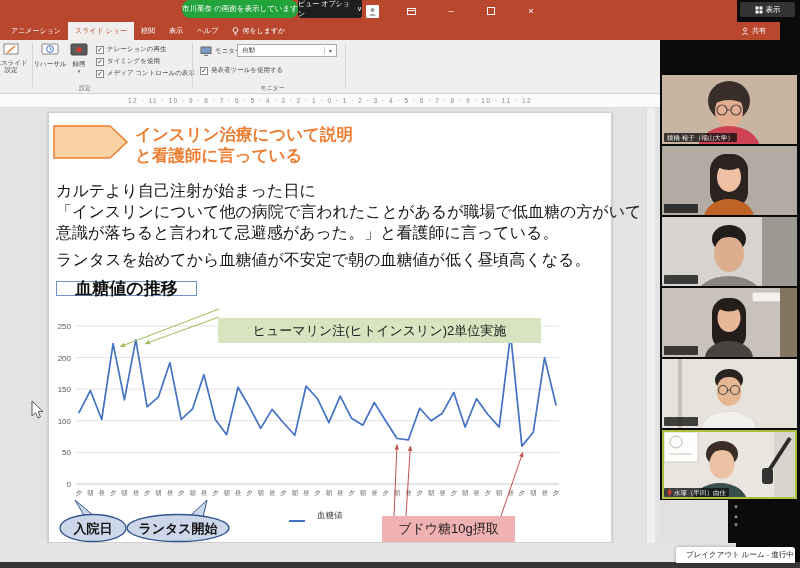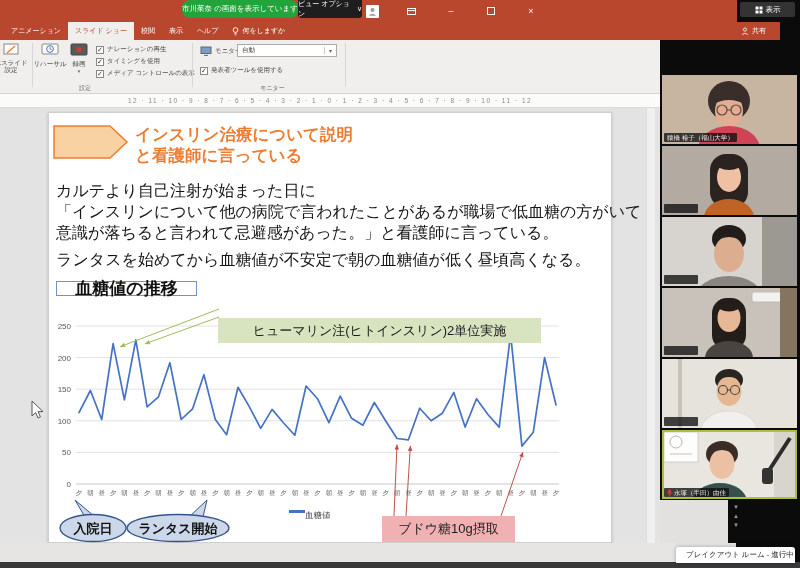--- a/index.html
+++ b/index.html
@@ -76,21 +76,21 @@
   .day9 span{position:absolute;left:0;top:0;width:62px;height:34px;display:flex;align-items:center;justify-content:center;
     font-size:20px;font-weight:600;color:#111;}
   .s-title{left:86px;width:470px;color:#ed7d31;font-size:16.5px;font-weight:600;line-height:21px;white-space:nowrap;}
   .s-body{left:7px;width:552px;color:#151515;font-size:16px;white-space:nowrap;}
   .chart-title-box{left:7px;top:168px;width:141px;height:15px;border:1.5px solid #6e93c8;background:#fff;
     display:flex;align-items:center;justify-content:center;font-size:17px;font-weight:600;color:#111;white-space:nowrap;}
   .green-note{left:169px;top:190px;width:323px;height:25px;background:#d8e3c0;display:flex;align-items:center;
     justify-content:center;font-size:13px;color:#1c1c1c;white-space:nowrap;margin-top:15px;}
   .pink-note{left:333px;top:403px;width:133px;height:26px;background:#f0b1b2;display:flex;align-items:center;
     justify-content:center;font-size:13px;color:#1c1c1c;white-space:nowrap;}
-  .legend{left:240px;top:397px;display:flex;align-items:flex-start;gap:0;position:absolute;}
+  .legend{left:240px;top:397px;display:flex;align-items:flex-end;gap:12px;position:absolute;}
   .legend .dash{position:static;width:16px;height:2.5px;background:#4472c4;}
   .legend span{position:static;font-size:8.5px;color:#3f3f3f;white-space:nowrap;}
   .bubble{width:110px;height:44px;}
   .bubble text{font-size:13px;font-weight:600;fill:#111;}
 
   .cursor{position:absolute;left:30px;top:400px;width:14px;height:20px;z-index:50;}
 </style>
 </head>
 <body>
 

